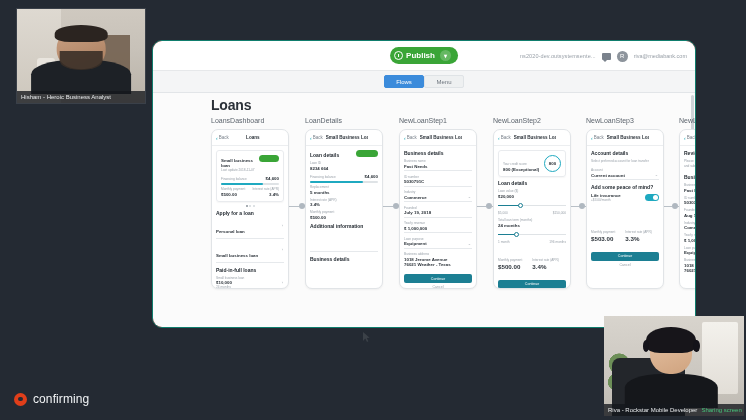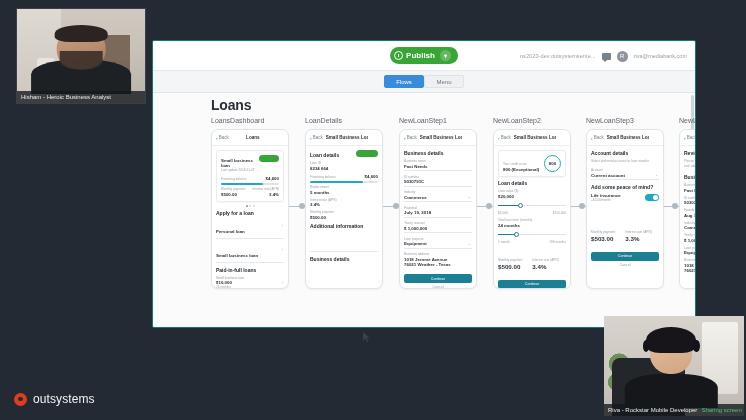--- a/index.html
+++ b/index.html
@@ -7,21 +7,21 @@
     width: 746px; height: 420px; overflow: hidden;
     background: #222730;
     font-family: "Liberation Sans", sans-serif;
   }
   #root { position: relative; width: 746px; height: 420px; background: #242a33; }
 
   
   .share-window {
     position: absolute; left: 152px; top: 40px; width: 544px; height: 288px;
     background: #b91c1c; border: 1px solid #0f7d6d;
-    border-radius: 2px; overflow: hidden;
+    border-radius: 10px; overflow: hidden;
   }
   .sw-topbar {
     position: relative; height: 30px; background: #fff;
     border-bottom: 1px solid #e6e8ea; display: flex; align-items: center;
   }
   .publish-btn {
     position: absolute; left: 50%; transform: translateX(-50%); top: 6px;
     height: 17px; padding: 0 7px 0 4px; background: #3aa537; border-radius: 9px;
     display: flex; align-items: center; gap: 3px;
     color: #fff; font-size: 8px; font-weight: bold; white-space: nowrap;
@@ -608,16 +608,16 @@
         <div class="hs-r"></div>
     </div>
     <div class="cap">
       <span>Riva - Rockstar Mobile Developer</span>
       <span class="share">Sharing screen</span>
     </div>
   </div>
 
   <div class="os-logo">
     <span class="os-mark"></span>
-    <span class="os-text">outsystems</span>
+    <span class="os-text">confirming</span>
   </div>
 
 </div>
 
 </body></html>

